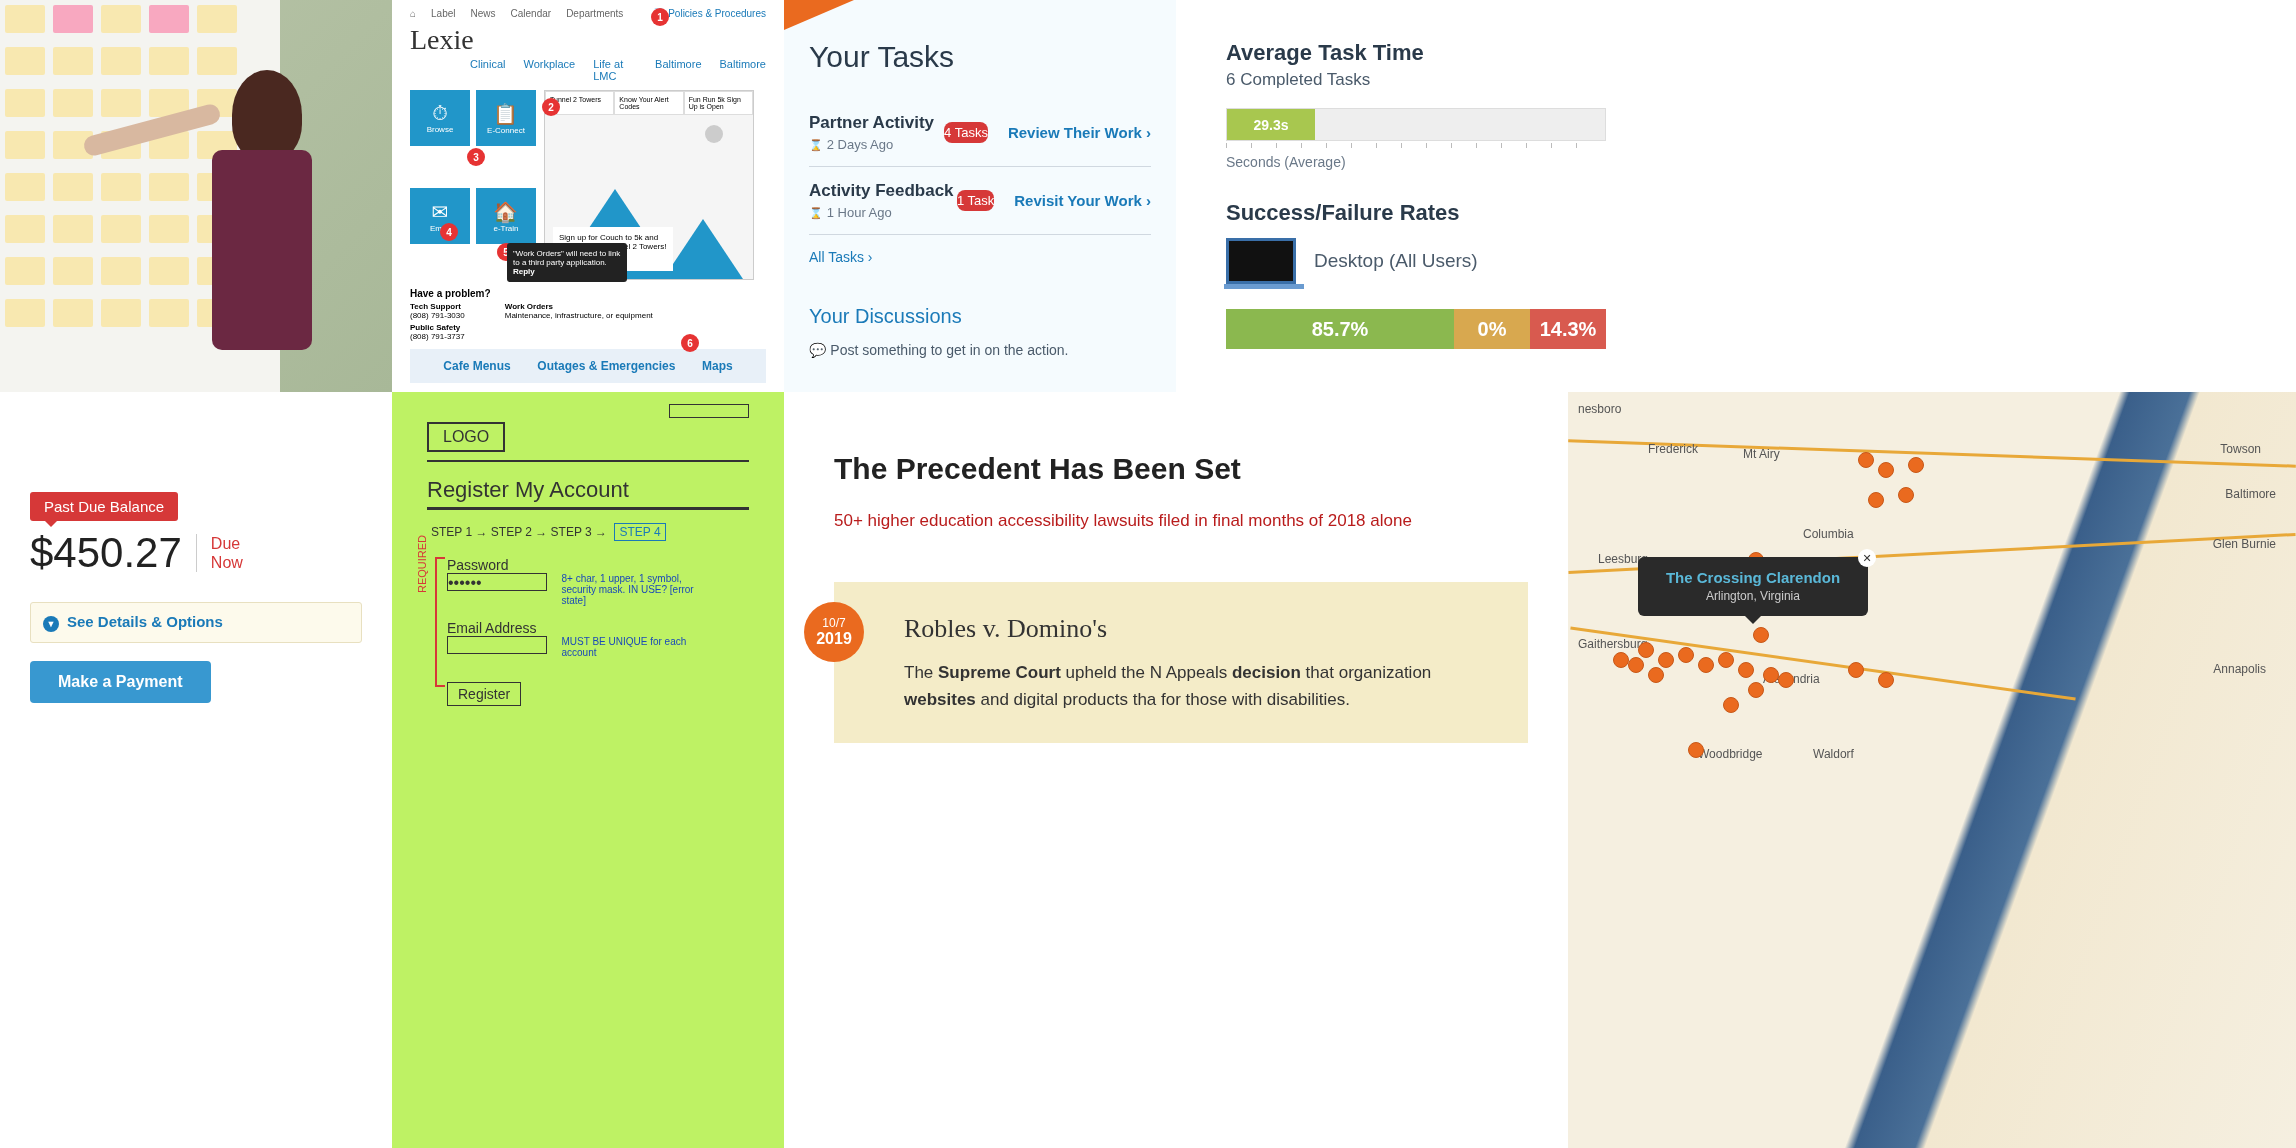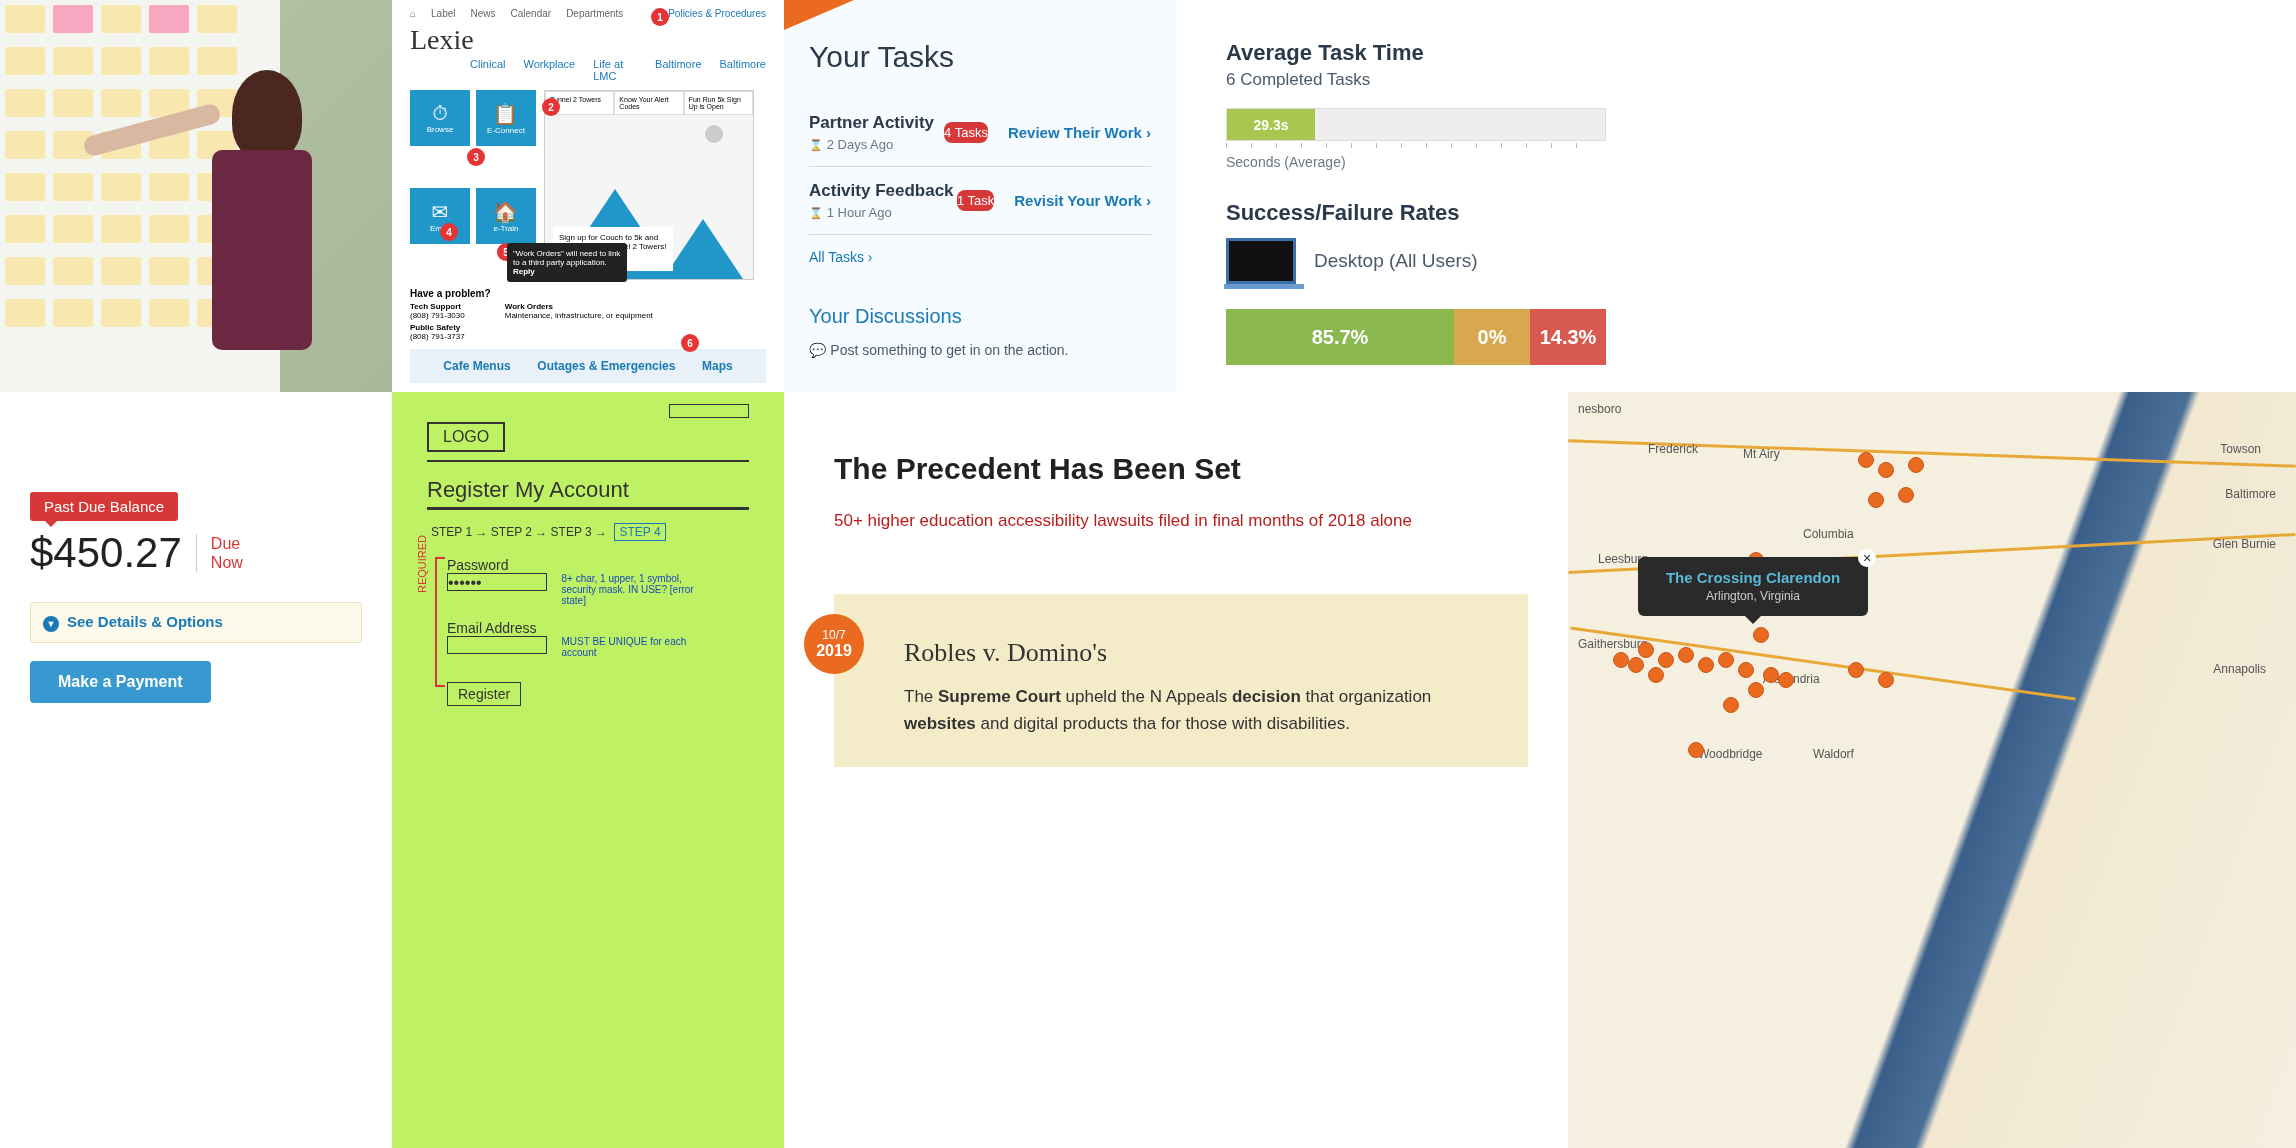--- a/index.html
+++ b/index.html
@@ -68,21 +68,21 @@
 .c4 .barwrap { margin-top: 18px; width: 380px; height: 33px; background: #eee; border: 1px solid #ddd; position: relative; }
 .c4 .barfill { height: 100%; background: #a8c74f; width: 88px; color: #fff; font-weight: bold; display: flex; align-items: center; justify-content: center; font-size: 14px; }
 .c4 .ticks { display: flex; margin-top: 2px; }
 .c4 .tick { width: 1px; height: 5px; background: #bbb; margin-right: 24px; }
 .c4 .axislabel { font-size: 14px; color: #6a7888; margin-top: 6px; }
 .c4 .sf { margin-top: 30px; }
 .c4 .device { display: flex; align-items: center; margin-top: 12px; gap: 18px; }
 .c4 .monitor { width: 70px; height: 46px; border: 3px solid #3a6fa8; background: #111; position: relative; }
 .c4 .monitor::after { content: ""; position: absolute; bottom: -8px; left: -5px; width: 80px; height: 5px; background: #6a9bd0; }
 .c4 .devlabel { font-size: 19px; color: #4a5a6a; }
-.c4 .rates { display: flex; margin-top: 25px; width: 380px; height: 56px; }
+.c4 .rates { display: flex; margin-top: 25px; width: 380px; height: 40px; }
 .c4 .rate { display: flex; align-items: center; justify-content: center; color: #fff; font-weight: bold; font-size: 20px; }
 .c4 .r1 { background: #8bb84f; flex: 3; }
 .c4 .r2 { background: #d8a84f; flex: 1; }
 .c4 .r3 { background: #d85a4f; flex: 1; }
 
 
 .c5 { grid-column: 1; grid-row: 2 / 4; background: #fff; padding: 100px 30px; }
 .c5 .tag { background: #d63838; color: #fff; padding: 6px 14px; font-size: 15px; display: inline-block; border-radius: 3px; position: relative; }
 .c5 .tag::after { content: ""; position: absolute; bottom: -6px; left: 15px; border-left: 6px solid transparent; border-right: 6px solid transparent; border-top: 6px solid #d63838; }
 .c5 .amount-row { display: flex; align-items: center; margin-top: 8px; }
@@ -107,21 +107,21 @@
 .c6 .field { margin-bottom: 14px; }
 .c6 .field label { font-size: 14px; display: block; }
 .c6 .field .box { border: 1.5px solid #333; height: 18px; width: 100px; display: inline-block; }
 .c6 .annot { color: #1a4ab8; font-size: 10px; display: inline-block; vertical-align: top; margin-left: 10px; width: 140px; }
 .c6 .regbtn { border: 1.5px solid #333; display: inline-block; padding: 3px 10px; margin-top: 10px; margin-left: 20px; font-size: 14px; }
 
 
 .c7 { grid-column: 3 / 5; grid-row: 2 / 4; background: #fff; padding: 60px 40px 0 50px; }
 .c7 h2 { font-size: 30px; font-weight: 800; color: #222; }
 .c7 .sub { font-size: 17px; color: #b91c1c; margin-top: 22px; line-height: 1.5; }
-.c7 .card { background: #f4ecc8; margin-top: 60px; padding: 44px 30px 30px 70px; position: relative; }
+.c7 .card { background: #f4ecc8; margin-top: 48px; padding: 32px 30px 30px 70px; position: relative; }
 .c7 .datecirc { position: absolute; left: -30px; top: 20px; width: 60px; height: 60px; background: #ea6a1f; border-radius: 50%; color: #fff; display: flex; flex-direction: column; align-items: center; justify-content: center; font-size: 12px; }
 .c7 .datecirc b { font-size: 16px; }
 .c7 .card h3 { font-size: 26px; color: #333; font-weight: 400; font-family: Georgia, serif; margin-bottom: 15px; }
 .c7 .card p { font-size: 17px; color: #333; line-height: 1.6; }
 
 
 .c8 { grid-column: 5 / 7; grid-row: 2 / 4; background: #f5efe0; position: relative; overflow: hidden; }
 .c8 .land { position: absolute; inset: 0; background: linear-gradient(110deg, #f5efe0 0%, #f5efe0 55%, #3a5f8a 56%, #4a7098 62%, #f2e8d0 63%, #f5efe0 100%); }
 .c8 .road { position: absolute; background: #e8a838; height: 3px; }
 .c8 .city { position: absolute; font-size: 12px; color: #555; }

